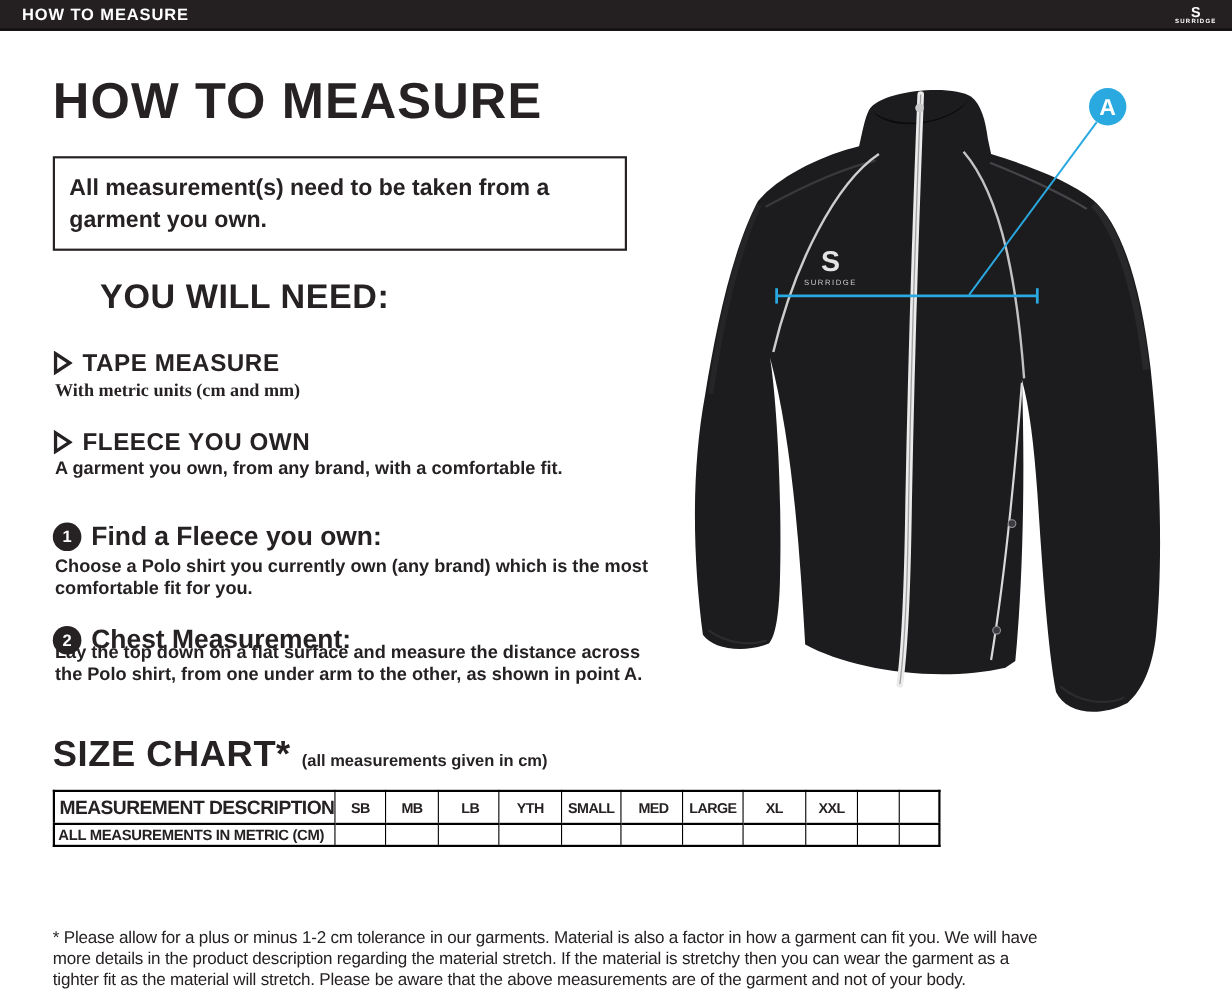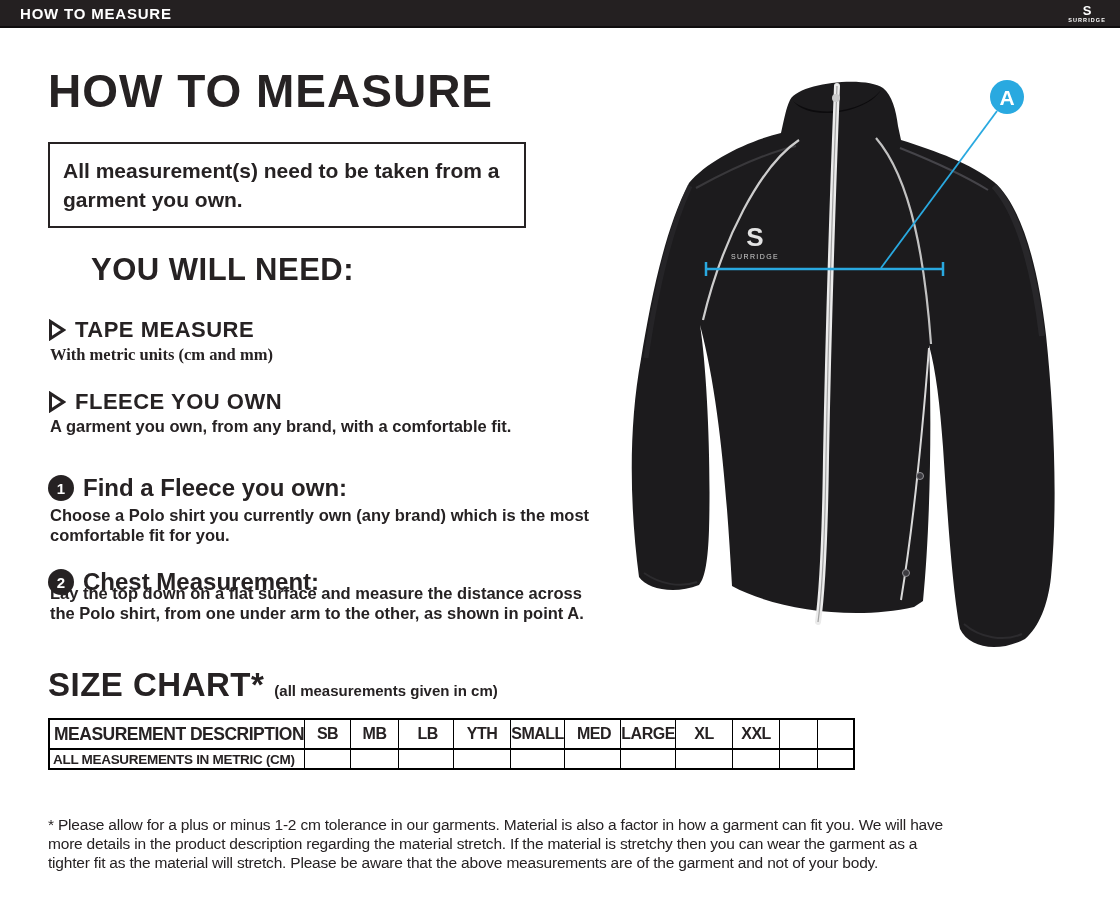--- a/index.html
+++ b/index.html
@@ -11,21 +11,21 @@
     background:#242021; border-bottom:2px solid #0f0d0e; display:flex;
     align-items:center; justify-content:space-between; padding:0 14px 0 20px; }
   .topbar-title { color:#fff; font-size:15px; font-weight:700; letter-spacing:.8px; }
   .brand { display:flex; flex-direction:column; align-items:center; line-height:1; margin-top:1px; }
   .brand-s { color:#fff; font-size:13px; font-weight:800; letter-spacing:0; }
   .brand-word { color:#fff; font-size:5.5px; font-weight:700; letter-spacing:1.1px; margin-top:1px; }
 
   .h1 { position:absolute; top:64px; left:48px; font-size:46px; font-weight:800;
     letter-spacing:1px; }
 
-  .notice { position:absolute; top:142px; left:48px; width:478px;
+  .notice { position:absolute; top:142px; left:48px; width:522px;
     border:2px solid #262223; padding:12px 13px; font-size:21px; font-weight:700;
     line-height:29px; }
 
   .ywn { position:absolute; top:252px; left:48px; font-size:31px; font-weight:800;
     letter-spacing:.5px;margin-left:43px; }
 
   .need { position:absolute; left:48px; display:flex; align-items:center; gap:9px; }
   .need-title { font-size:22px; font-weight:800; letter-spacing:.5px; }
   .need-desc { position:absolute; left:50px; font-size:16.5px; font-weight:700; }
 
@@ -39,30 +39,30 @@
 
   .sc-head { position:absolute; top:654px; left:48px; display:flex;
     align-items:baseline; gap:10px;margin-top:12px; }
   .sc-title { font-size:33px; font-weight:800; letter-spacing:.5px; }
   .sc-sub { font-size:15px; font-weight:700; }
 
   table.size { position:absolute; top:718px; left:48px; border-collapse:collapse;
     border:2px solid #000; table-layout:fixed; }
   table.size th, table.size td { border:1px solid #000; overflow:hidden;
     white-space:nowrap; }
-  table.size thead th { height:30px; font-size:16px; font-weight:700;
+  table.size thead th { height:30px; font-size:13px; font-weight:700;
     letter-spacing:-.5px; text-align:center; border-bottom:2px solid #000; }
   table.size thead th.desc { text-align:left; padding-left:4px; font-size:17.5px; }
   table.size td { height:20px; font-size:14.5px; text-align:center; }
   table.size td.lbl { text-align:left; padding-left:3px; font-size:13.5px;
     letter-spacing:-.3px; }
   table.size tr.metric td.lbl { font-weight:700; }
   th.al, td.al { text-align:left; padding-left:3px;margin-left:24px; }
 
-  .footnote { position:absolute; top:815px; left:48px; width:908px;
+  .footnote { position:absolute; top:843px; left:48px; width:908px;
     font-size:15.5px; line-height:19px; font-weight:400; letter-spacing:-.2px; }
 
   .figure { position:absolute; top:28px; left:600px; width:520px; height:645px; }
 </style>
 </head>
 <body>
 
 <header class="topbar">
   <span class="topbar-title">HOW TO MEASURE</span>
   <span class="brand">

